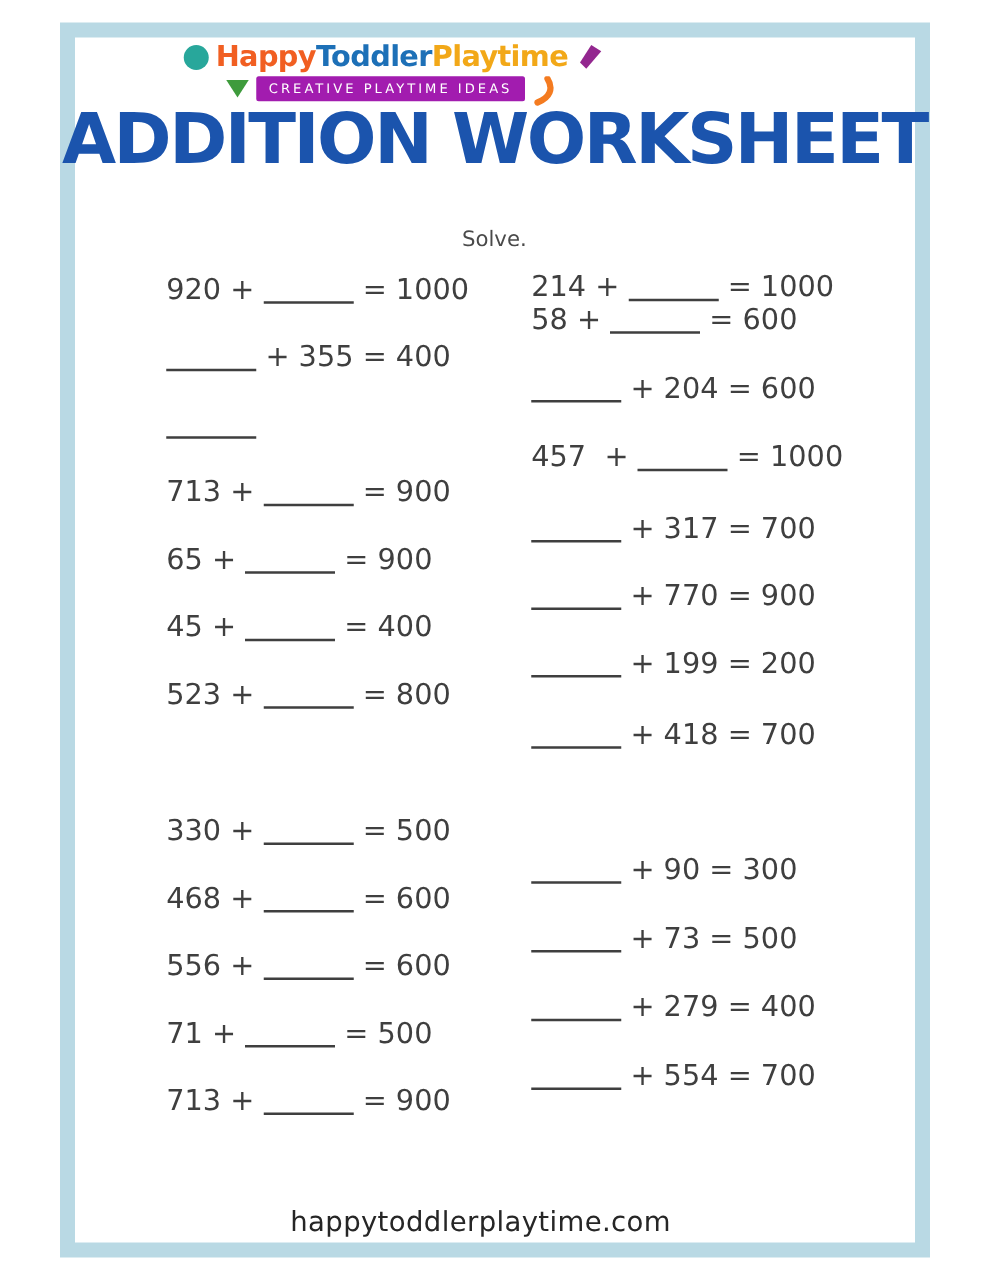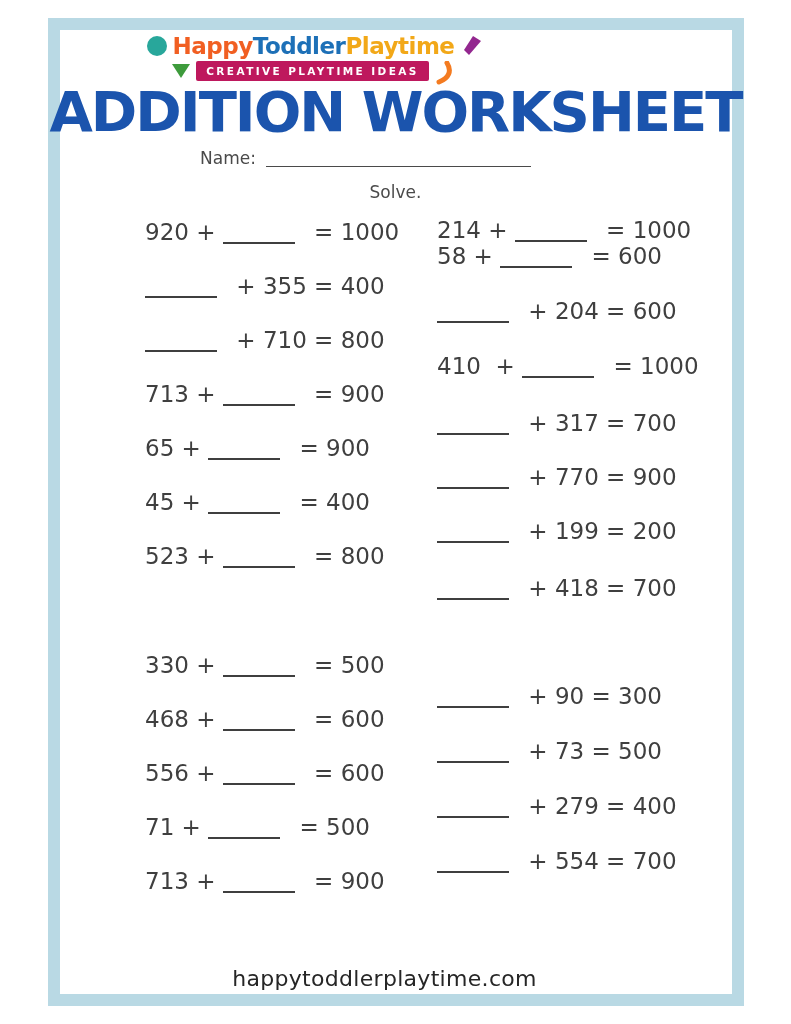--- a/index.html
+++ b/index.html
@@ -19,38 +19,38 @@
   .seg-happy{color:#f15f22;}
   .seg-toddler{color:#1d70b7;}
   .seg-playtime{color:#f2a818;}
   .logo-row2{display:flex;align-items:flex-start;gap:6px;margin-top:2px;}
   .logo-triangle{
     width:0;height:0;margin-top:3px;
     border-left:9px solid transparent;border-right:9px solid transparent;
     border-top:14px solid #3e9b3c;display:inline-block;
   }
   .banner{
-    background:#be185d;color:#ffffff;font-size:10.5px;font-weight:bold;
+    background:#a21caf;color:#ffffff;font-size:10.5px;font-weight:normal;
     letter-spacing:2.4px;padding:4px 10px 3px 10px;border-radius:2px;white-space:nowrap;line-height:1.2;
   }
   .marker-svg,.swoosh-svg{display:inline-block;}
   
   .title{
     position:absolute;top:84px;left:0;width:791px;text-align:center;
     font-size:56px;font-weight:800;letter-spacing:-2px;color:#1b54ad;line-height:1;white-space:nowrap;
   }
   .name-row{position:absolute;top:148px;left:200px;font-size:17px;color:#4a4a4a;}
   .name-line{
     display:inline-block;width:265px;height:2px;border-bottom:1.5px solid #4a4a4a;
     vertical-align:-3px;margin-left:10px;
   }
   .solve{position:absolute;top:182px;left:0;width:791px;text-align:center;font-size:17px;color:#4a4a4a;}
   
   .problem{position:absolute;font-size:23px;color:#3f3f3f;line-height:1;white-space:nowrap;}
-  .ptext{white-space:pre;margin-left:12px;}
+  .ptext{white-space:pre;}
   .blank{
     display:inline-block;width:72px;height:3px;border-bottom:2px solid #3f3f3f;
     vertical-align:-4px;
   }
   
   .footer{
     position:absolute;top:966px;left:0;width:769px;text-align:center;
     font-size:22px;color:#262626;letter-spacing:0.3px;
   }
 </style>
@@ -73,42 +73,39 @@
       <span class="logo-triangle"></span>
       <span class="banner">CREATIVE PLAYTIME IDEAS</span>
       <svg class="swoosh-svg" width="22" height="24" viewBox="0 0 22 24">
         <path d="M4 21 C14 17 17 10 12 2" stroke="#f47b20" stroke-width="5" fill="none" stroke-linecap="round"></path>
       </svg>
     </div>
   </div>
 
   <div class="title">ADDITION WORKSHEET</div>
 
-  <div class="name-row">
-    <span>Name:</span><span class="name-line"></span>
-  </div>
   <div class="solve">Solve.</div>
 
   <div class="problem" style="left:133px;top:221px"><span class="ptext">920 + </span><span class="blank"></span><span class="ptext"> = 1000</span></div>
   <div class="problem" style="left:133px;top:275px"><span class="ptext"></span><span class="blank"></span><span class="ptext"> + 355 = 400</span></div>
-  <div class="problem" style="left:133px;top:329px"><span class="ptext"></span><span class="blank"></span><span class="ptext"> + 710 = 800</span></div>
+  <div class="problem" style="left:133px;top:329px"><span class="ptext"></span><span class="blank"></span></div>
   <div class="problem" style="left:133px;top:383px"><span class="ptext">713 + </span><span class="blank"></span><span class="ptext"> = 900</span></div>
   <div class="problem" style="left:133px;top:437px"><span class="ptext">65 + </span><span class="blank"></span><span class="ptext"> = 900</span></div>
   <div class="problem" style="left:133px;top:491px"><span class="ptext">45 + </span><span class="blank"></span><span class="ptext"> = 400</span></div>
   <div class="problem" style="left:133px;top:545px"><span class="ptext">523 + </span><span class="blank"></span><span class="ptext"> = 800</span></div>
   <div class="problem" style="left:133px;top:654px"><span class="ptext">330 + </span><span class="blank"></span><span class="ptext"> = 500</span></div>
   <div class="problem" style="left:133px;top:708px"><span class="ptext">468 + </span><span class="blank"></span><span class="ptext"> = 600</span></div>
   <div class="problem" style="left:133px;top:762px"><span class="ptext">556 + </span><span class="blank"></span><span class="ptext"> = 600</span></div>
   <div class="problem" style="left:133px;top:816px"><span class="ptext">71 + </span><span class="blank"></span><span class="ptext"> = 500</span></div>
   <div class="problem" style="left:133px;top:870px"><span class="ptext">713 + </span><span class="blank"></span><span class="ptext"> = 900</span></div>
 
   <div class="problem" style="left:425px;top:219px"><span class="ptext">214 + </span><span class="blank"></span><span class="ptext"> = 1000</span></div>
   <div class="problem" style="left:425px;top:245px"><span class="ptext">58 + </span><span class="blank"></span><span class="ptext"> = 600</span></div>
   <div class="problem" style="left:425px;top:300px"><span class="ptext"></span><span class="blank"></span><span class="ptext"> + 204 = 600</span></div>
-  <div class="problem" style="left:425px;top:355px"><span class="ptext">410  + </span><span class="blank"></span><span class="ptext"> = 1000</span></div>
+  <div class="problem" style="left:425px;top:355px"><span class="ptext">457  + </span><span class="blank"></span><span class="ptext"> = 1000</span></div>
   <div class="problem" style="left:425px;top:412px"><span class="ptext"></span><span class="blank"></span><span class="ptext"> + 317 = 700</span></div>
   <div class="problem" style="left:425px;top:466px"><span class="ptext"></span><span class="blank"></span><span class="ptext"> + 770 = 900</span></div>
   <div class="problem" style="left:425px;top:520px"><span class="ptext"></span><span class="blank"></span><span class="ptext"> + 199 = 200</span></div>
   <div class="problem" style="left:425px;top:577px"><span class="ptext"></span><span class="blank"></span><span class="ptext"> + 418 = 700</span></div>
   <div class="problem" style="left:425px;top:685px"><span class="ptext"></span><span class="blank"></span><span class="ptext"> + 90 = 300</span></div>
   <div class="problem" style="left:425px;top:740px"><span class="ptext"></span><span class="blank"></span><span class="ptext"> + 73 = 500</span></div>
   <div class="problem" style="left:425px;top:795px"><span class="ptext"></span><span class="blank"></span><span class="ptext"> + 279 = 400</span></div>
   <div class="problem" style="left:425px;top:850px"><span class="ptext"></span><span class="blank"></span><span class="ptext"> + 554 = 700</span></div>
 
   <div class="footer">happytoddlerplaytime.com</div>

